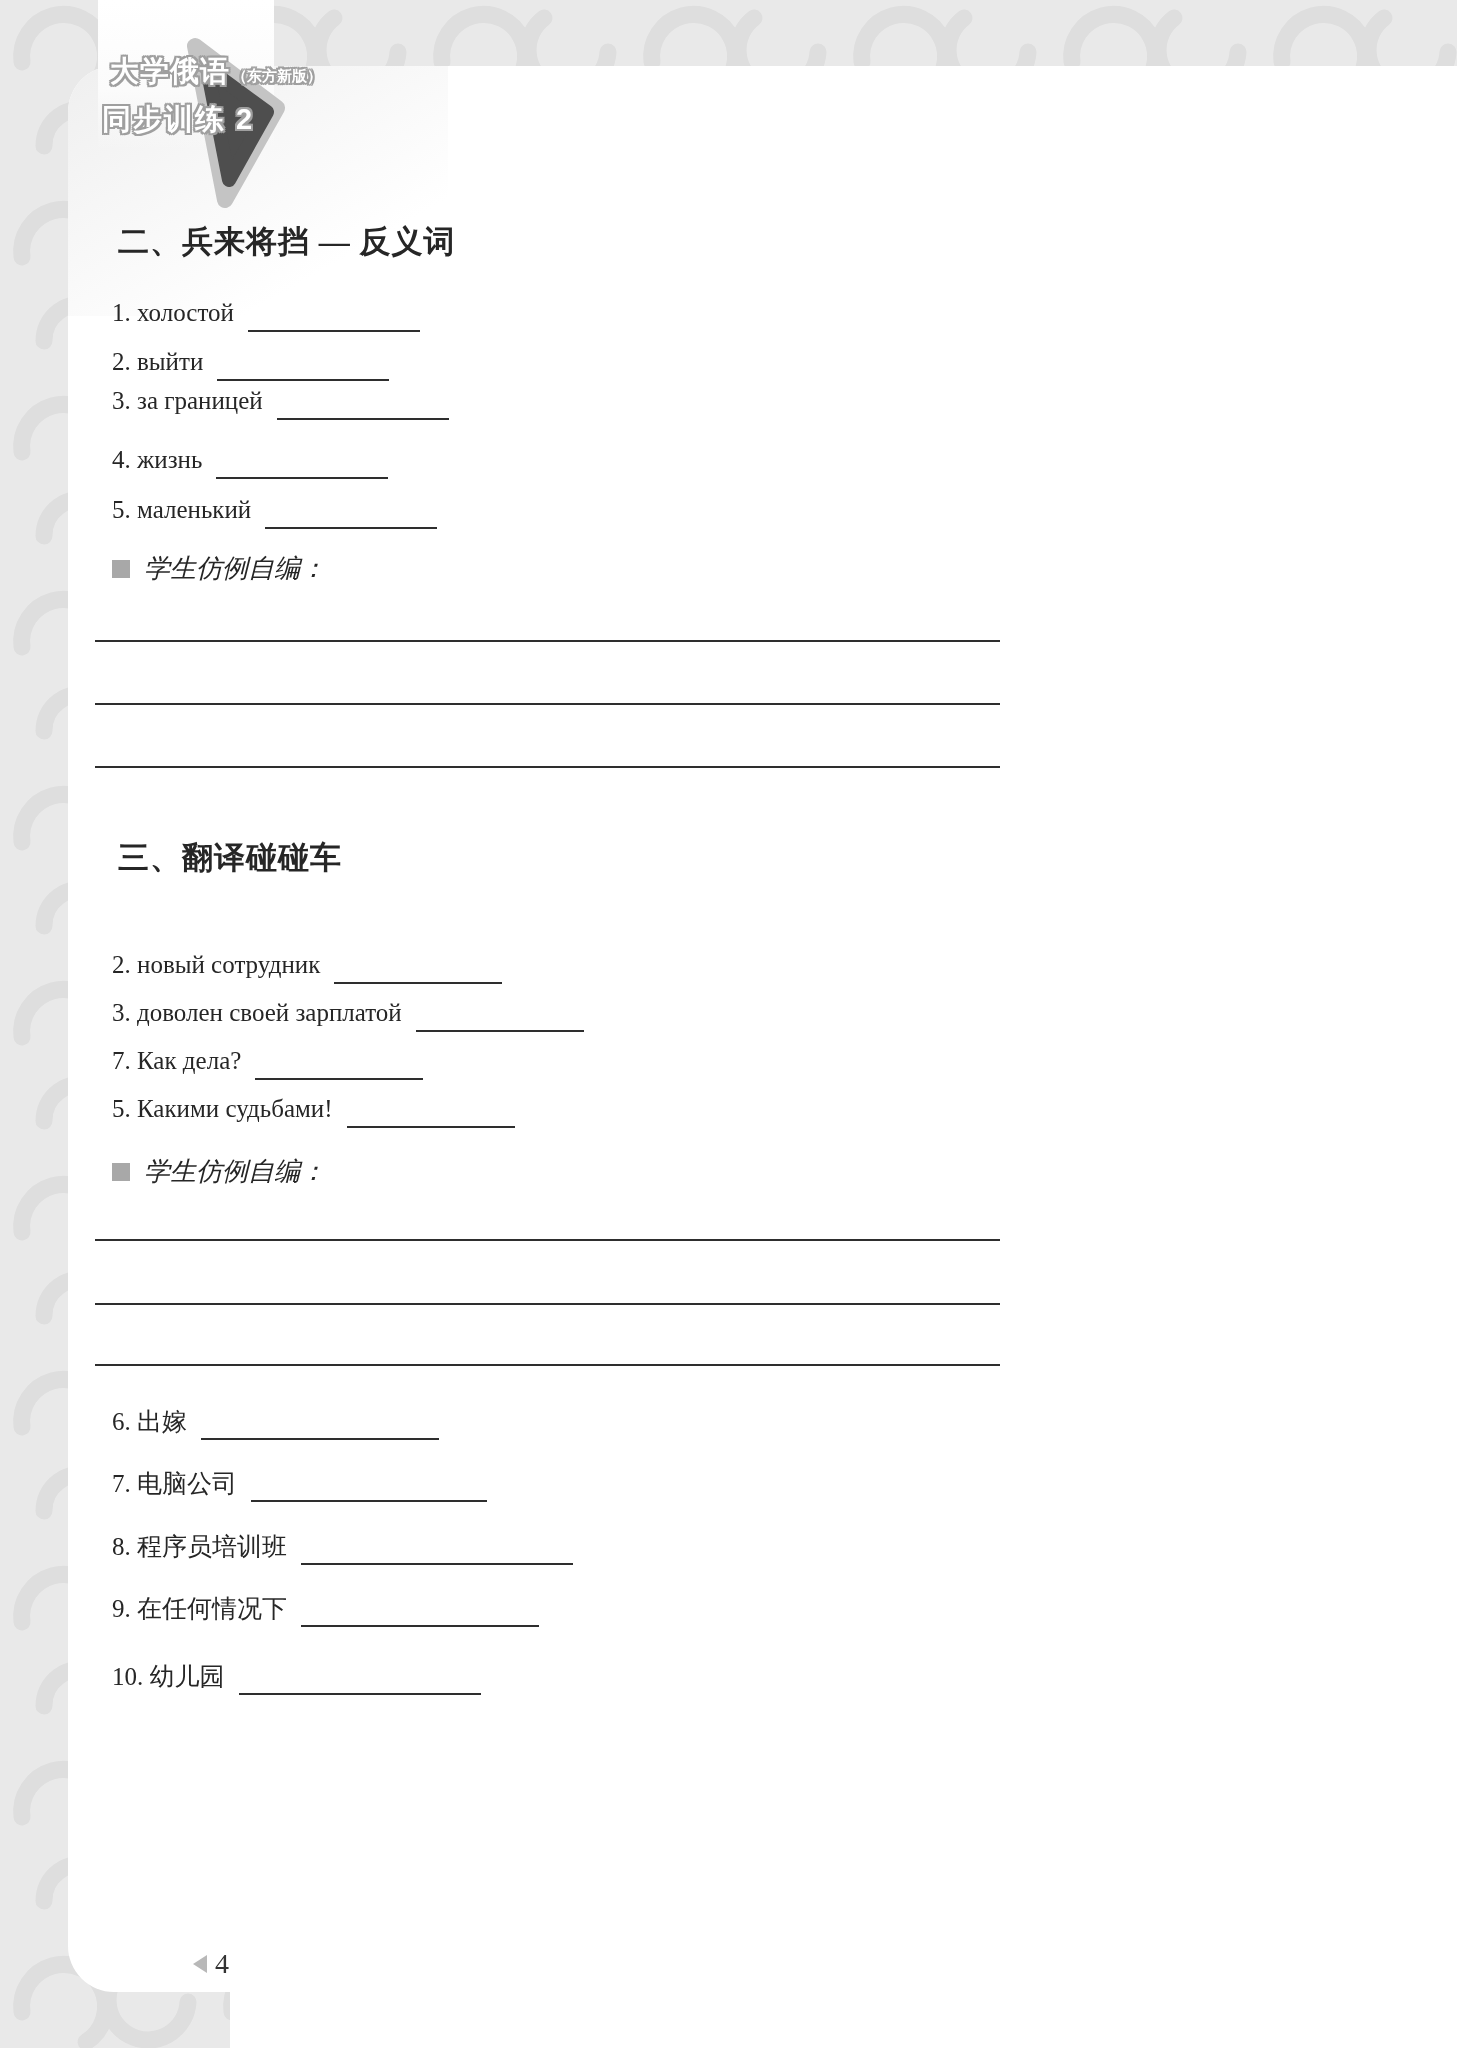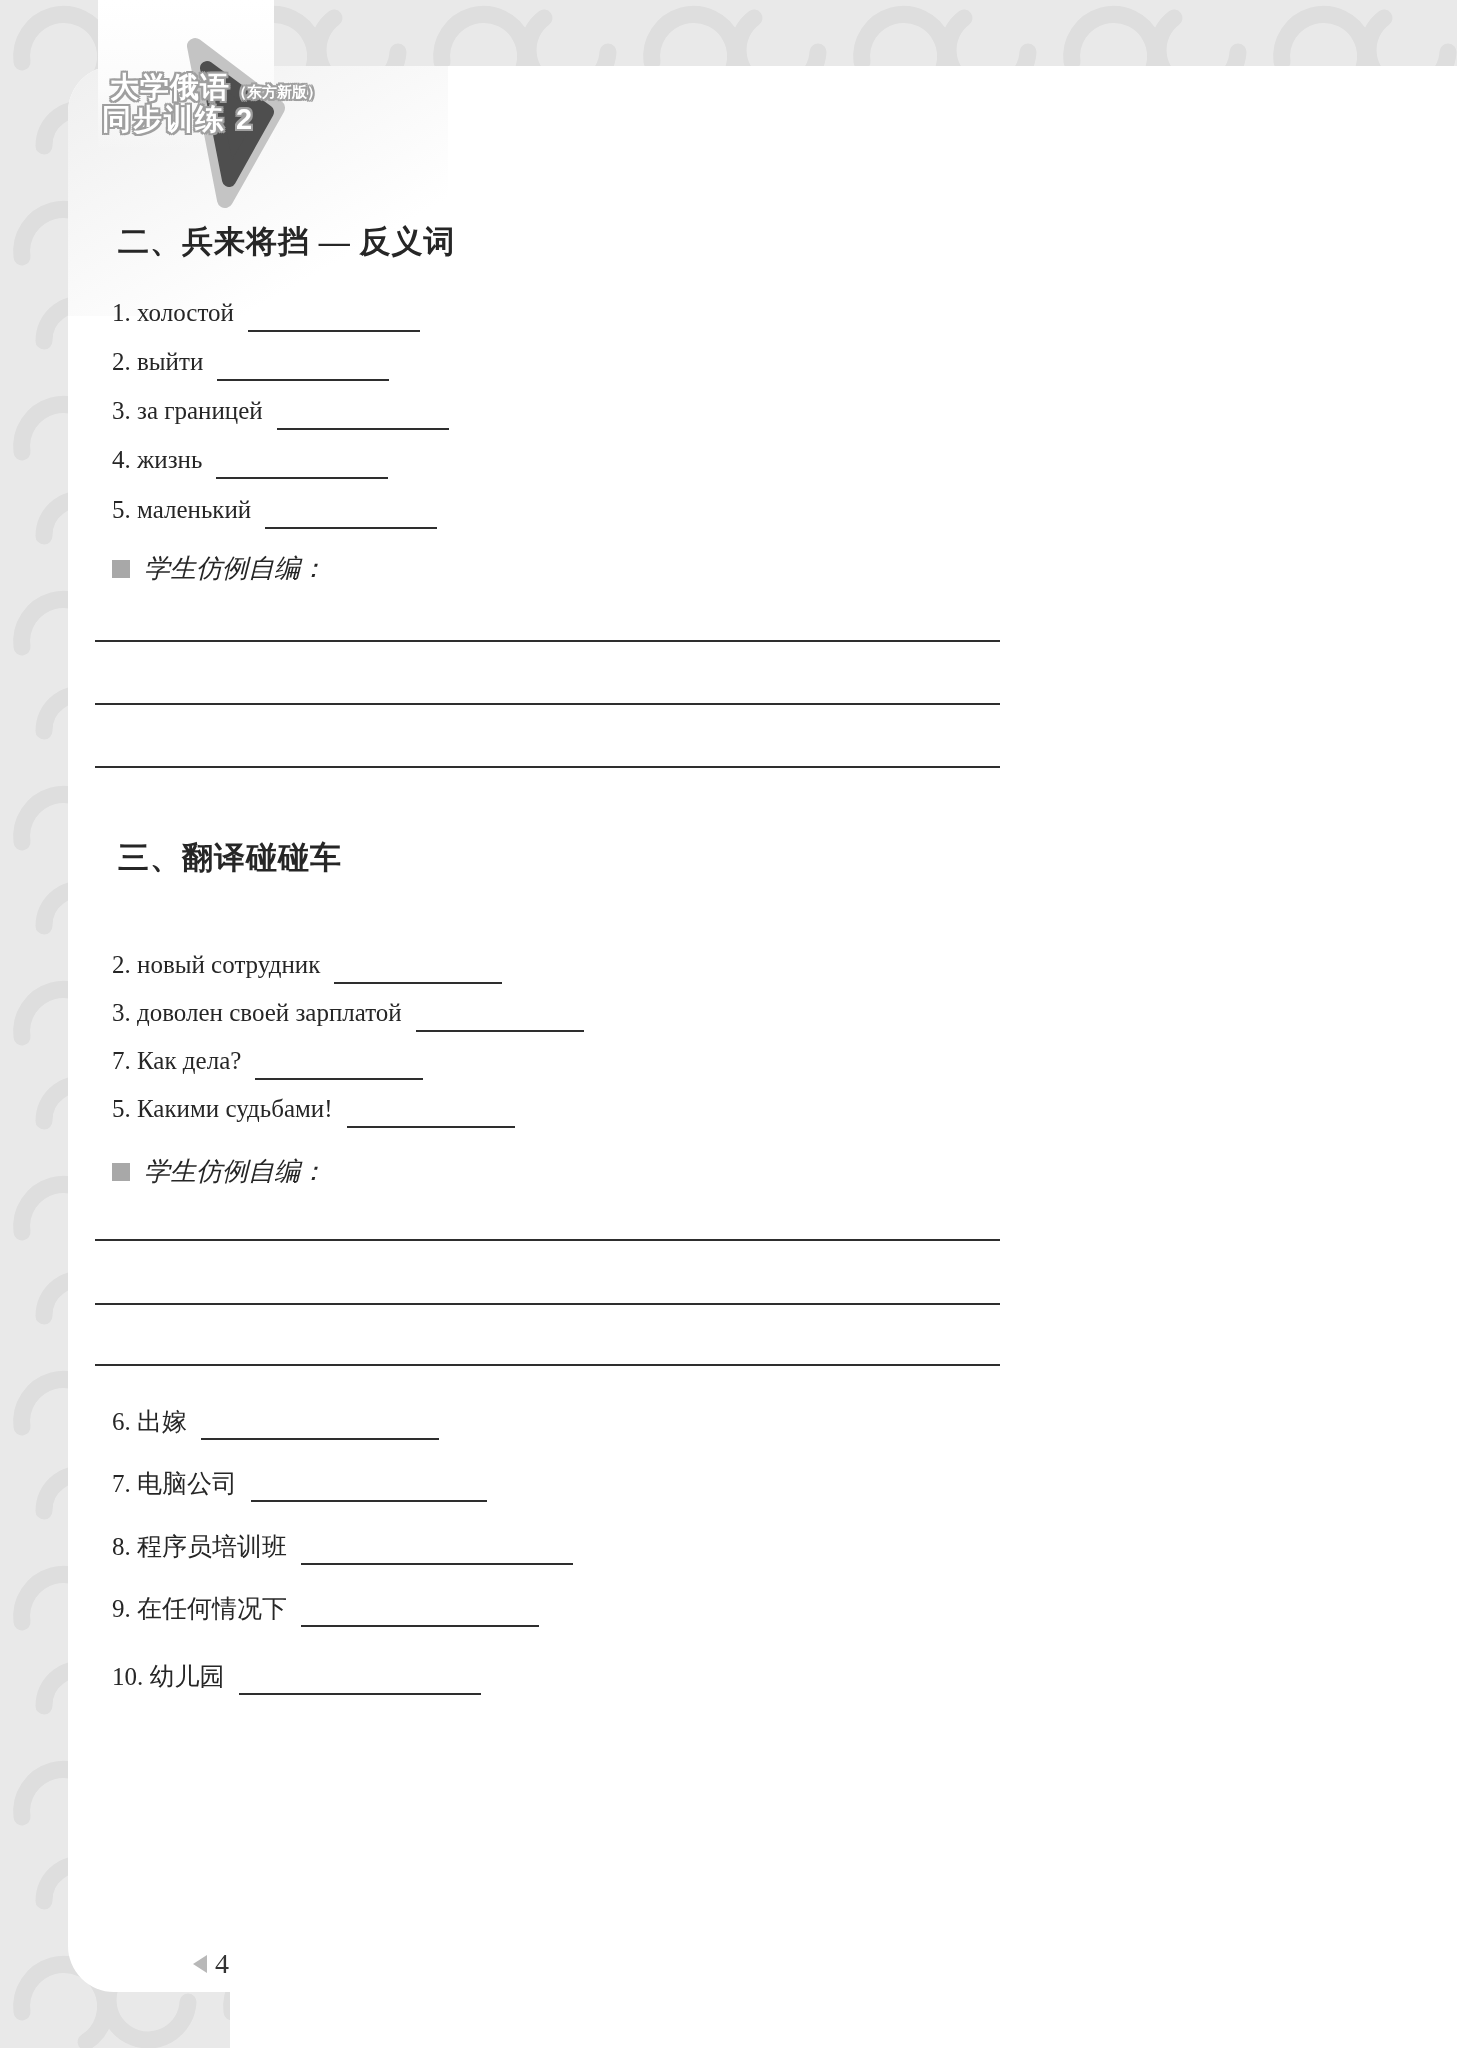--- a/index.html
+++ b/index.html
@@ -9,21 +9,21 @@
   svg.bgpattern{position:absolute;left:0;top:0;}
   .page{position:absolute;left:68px;top:66px;right:0;height:1926px;background:#ffffff;
         border-radius:46px 0 0 46px;}
   .page-ext{position:absolute;left:230px;top:1990px;right:0;bottom:0;background:#ffffff;}
   .top-wash{position:absolute;left:68px;top:66px;width:380px;height:250px;
         background:linear-gradient(150deg,#efefef 0%,#ffffff 75%);border-top-left-radius:46px;}
   
   .logo-tab{position:absolute;left:98px;top:0;width:176px;height:150px;
         background:linear-gradient(180deg,#ffffff 0%,#fbfbfb 60%,rgba(255,255,255,0) 100%);}
   .logo-tri{position:absolute;left:183px;top:30px;width:104px;height:186px;}
-  .logo-text{position:absolute;left:110px;top:68px;white-space:nowrap;z-index:5;
+  .logo-text{position:absolute;left:110px;top:52px;white-space:nowrap;z-index:5;
         font-family:"Liberation Sans", sans-serif;font-weight:bold;text-align:center;}
   .outline{color:#ffffff;
         text-shadow:-2px -2px 0 #9f9f9f,2px -2px 0 #9f9f9f,-2px 2px 0 #9f9f9f,2px 2px 0 #9f9f9f,
                     0 -2px 0 #9f9f9f,0 2px 0 #9f9f9f,-2px 0 0 #9f9f9f,2px 0 0 #9f9f9f;}
   .logo-main{font-size:29px;letter-spacing:1px;}
   .logo-paren{font-size:15px;margin-left:2px;}
   .logo-line2{position:absolute;left:102px;top:100px;font-size:29px;letter-spacing:2px;z-index:5;
         font-family:"Liberation Sans", sans-serif;font-weight:bold;white-space:nowrap;}
   
   .heading{font-size:31px;font-weight:bold;left:118px;white-space:nowrap;letter-spacing:1px;}
@@ -76,21 +76,21 @@
   <div class="abs heading" style="top:221px">二、兵来将挡 — 反义词</div>
 
   <div class="abs row" style="top:299px">
     <span class="lbl">1. холостой</span>
     <span class="blank" style="width:172px"></span>
   </div>
   <div class="abs row" style="top:348px">
     <span class="lbl">2. выйти</span>
     <span class="blank" style="width:172px"></span>
   </div>
-  <div class="abs row" style="top:397px">
+  <div class="abs row" style="top:387px">
     <span class="lbl">3. за границей</span>
     <span class="blank" style="width:172px"></span>
   </div>
   <div class="abs row" style="top:446px">
     <span class="lbl">4. жизнь</span>
     <span class="blank" style="width:172px"></span>
   </div>
   <div class="abs row" style="top:496px">
     <span class="lbl">5. маленький</span>
     <span class="blank" style="width:172px"></span>

